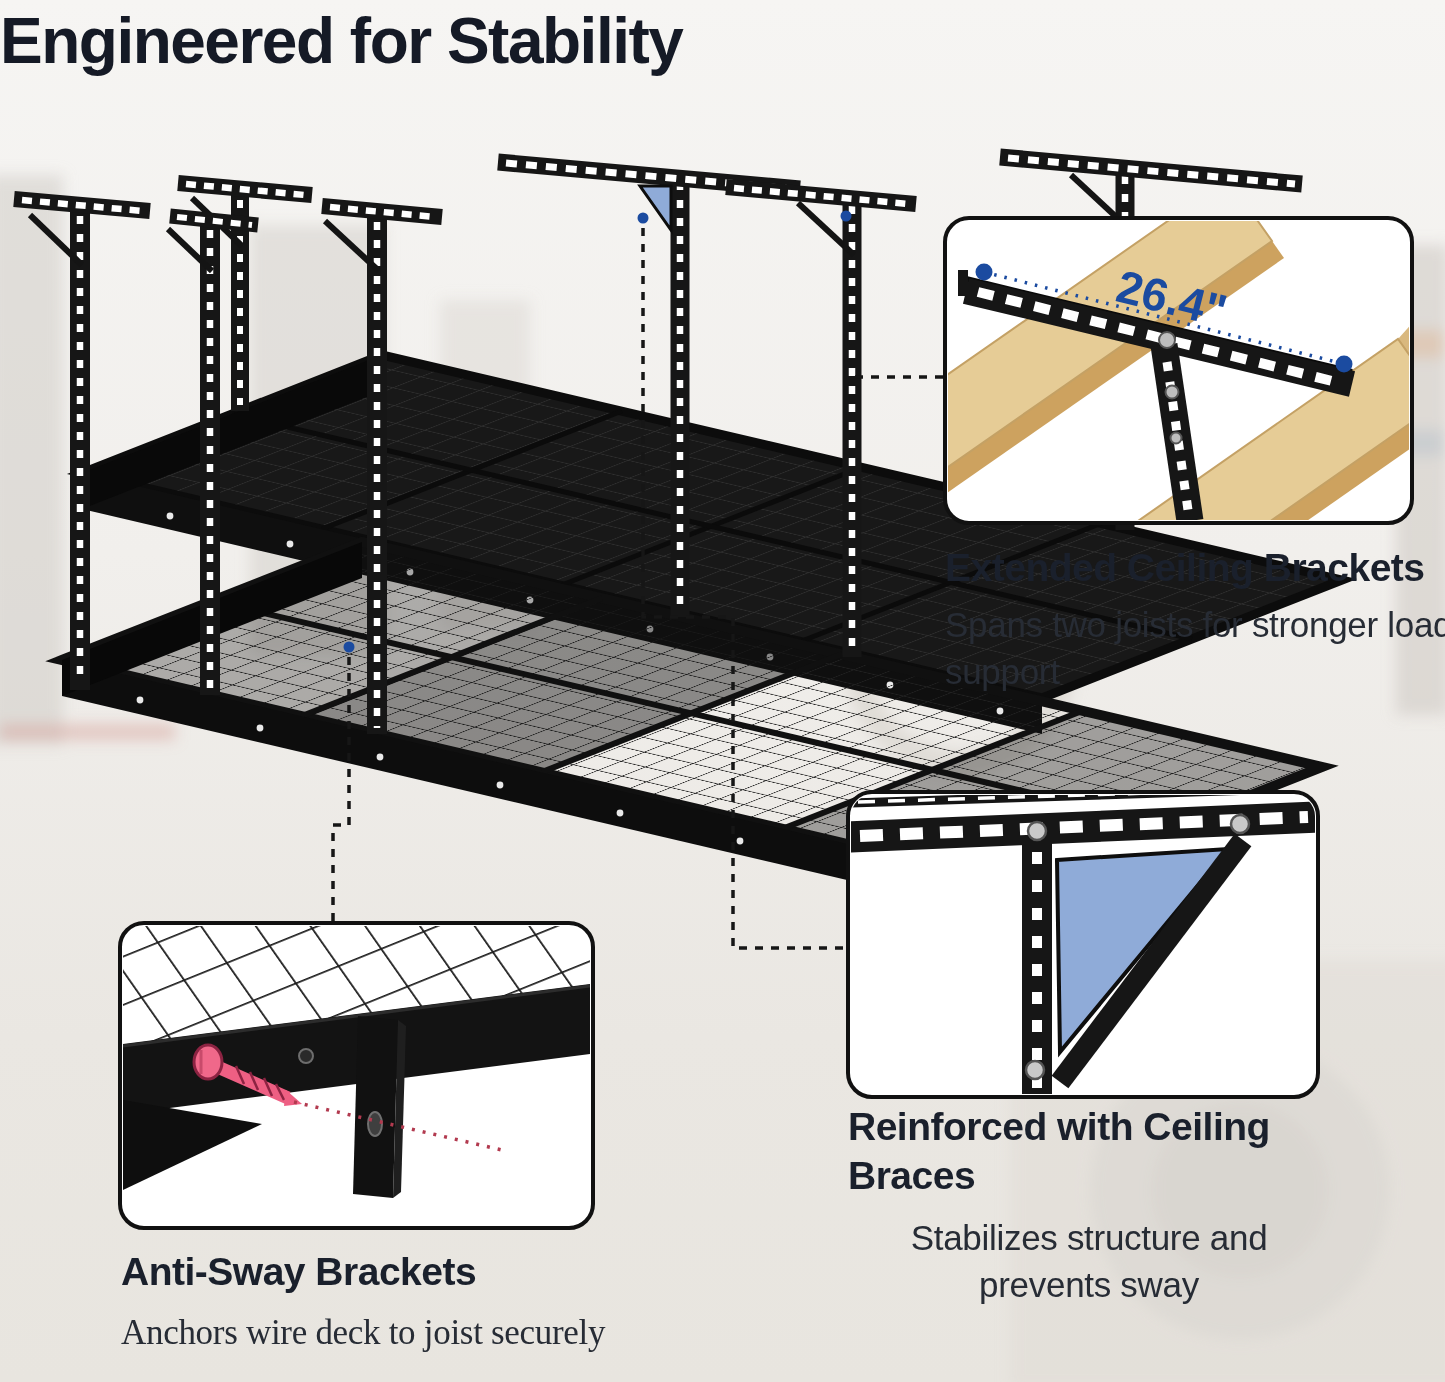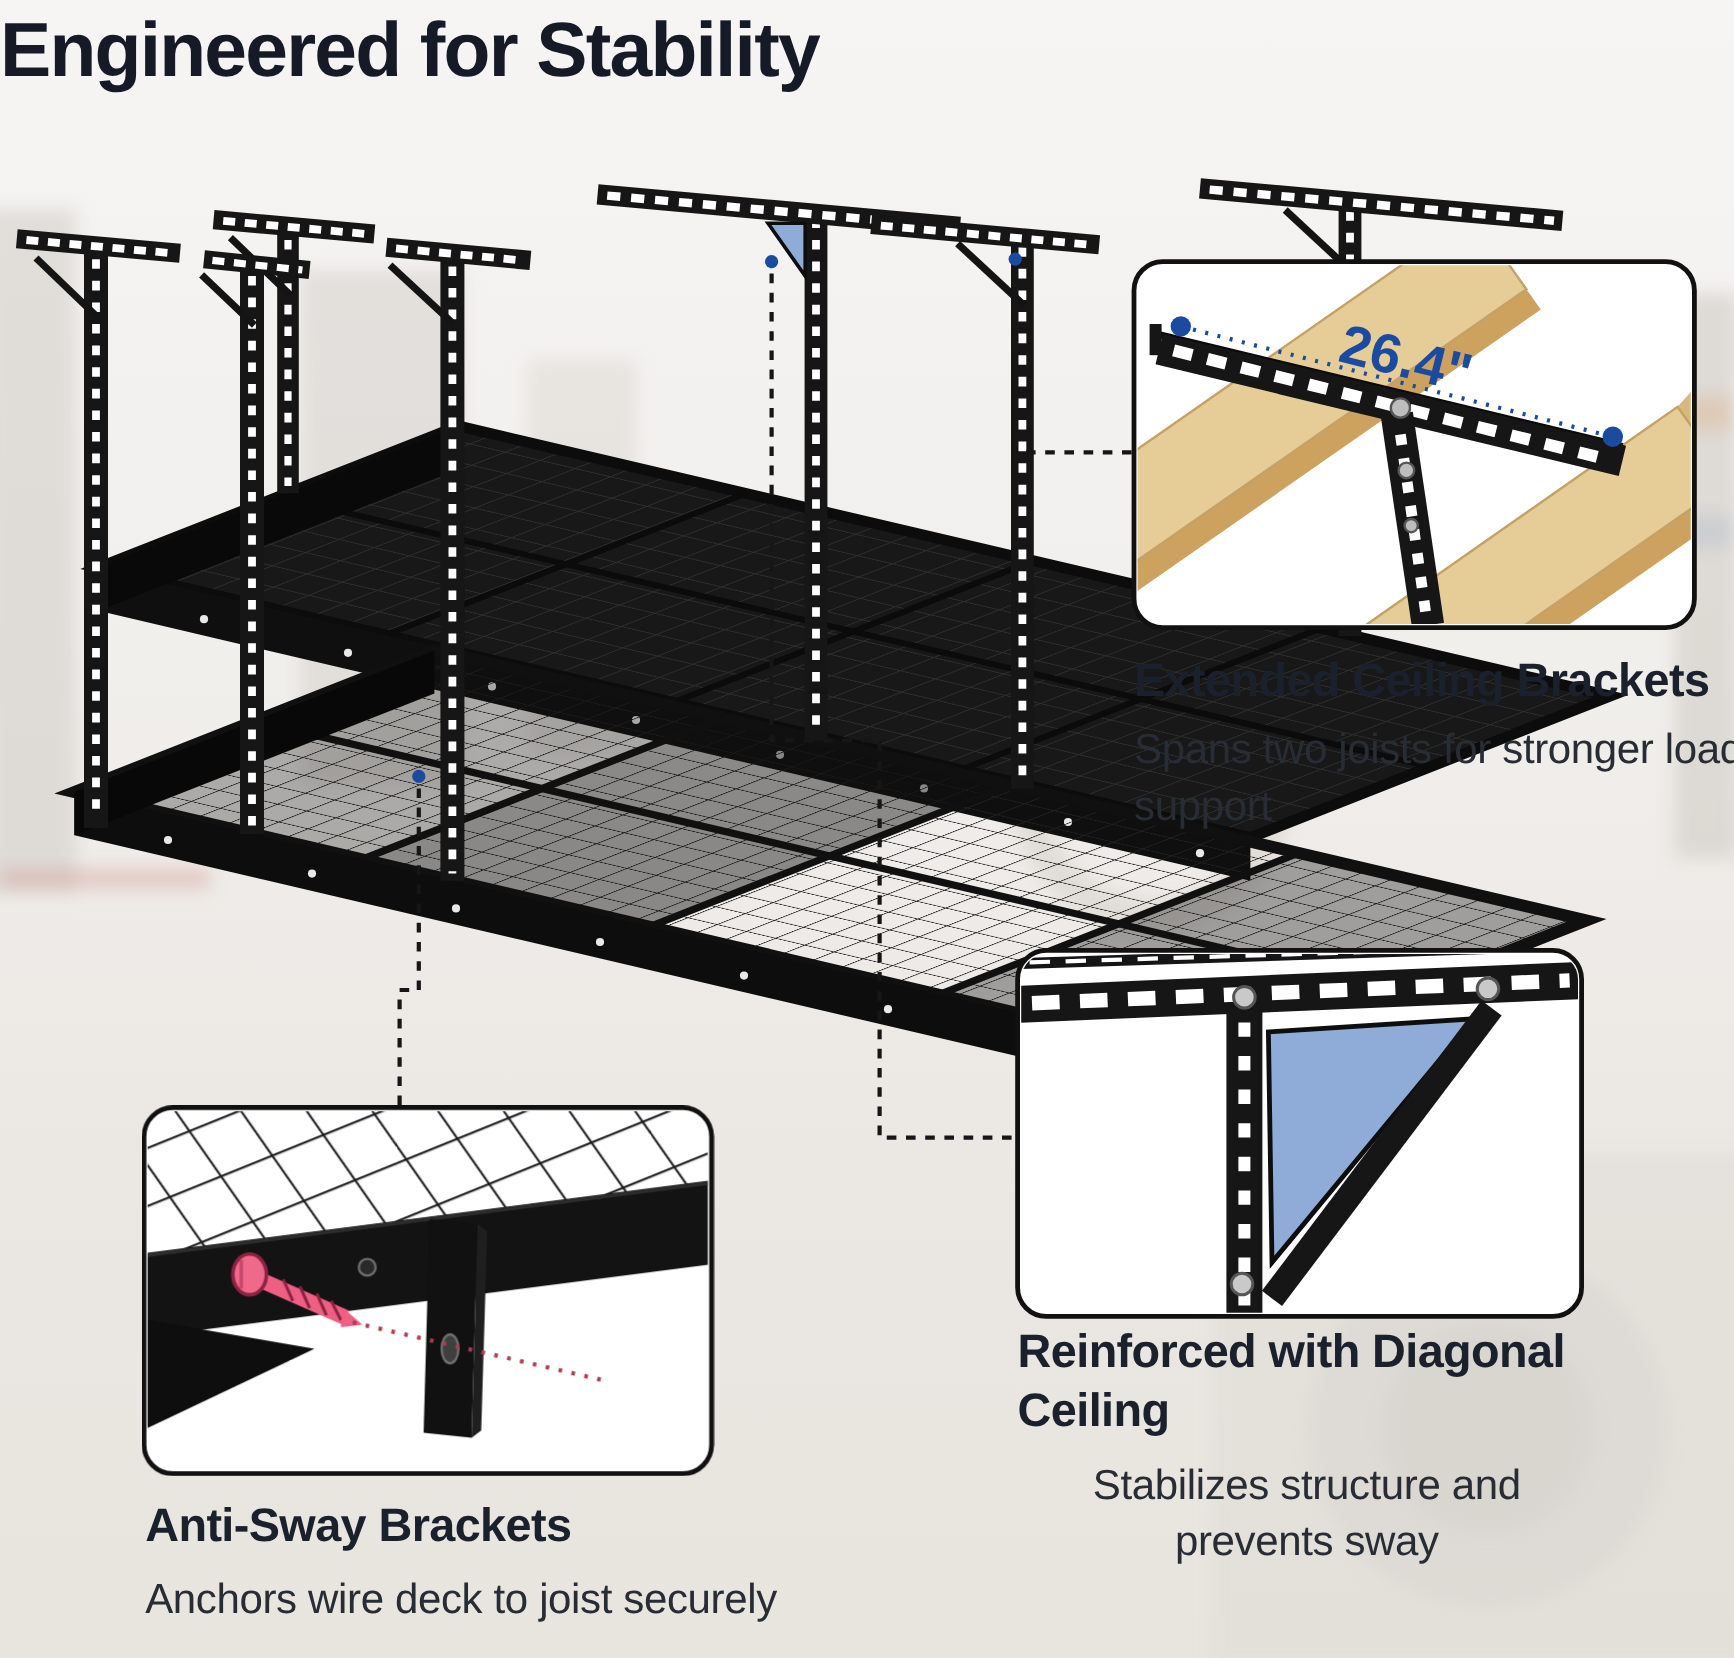--- a/index.html
+++ b/index.html
@@ -19,21 +19,21 @@
   }
   .co-body{
     position:absolute;font-size:35px;font-weight:400;color:#272c35;
     line-height:47px;letter-spacing:-0.3px;
   }
   .c1h{left:945px;top:543px;width:540px;}
   .c1b{left:945px;top:601px;width:520px;}
   .c2h{left:848px;top:1102px;width:482px;}
   .c2b{left:848px;top:1214px;width:482px;text-align:center;}
   .c3h{left:121px;top:1247px;width:600px;}
-  .c3b{left:121px;top:1309px;width:760px;white-space:nowrap;}
+  .c3b{left:121px;top:1309px;width:760px;white-space:nowrap;font-family:Liberation Serif, serif;}
 </style>
 </head>
 <body>
 
 <div class="stage">
 
 <svg width="1445" height="1382" viewBox="0 0 1445 1382">
   <defs>
     <filter id="blur7" x="-20%" y="-20%" width="140%" height="140%">
           <feGaussianBlur stdDeviation="7"></feGaussianBlur>
@@ -282,19 +282,19 @@
       <line x1="294" y1="1102" x2="502" y2="1150" stroke="#b23a4f" stroke-width="3.5" stroke-dasharray="3 8"></line>
     </g>
   </g>
 </svg>
 
 <div class="page-title">Engineered for Stability</div>
 
 <div class="co-heading c1h">Extended Ceiling Brackets</div>
 <div class="co-body c1b">Spans two joists for stronger load support</div>
 
-<div class="co-heading c2h">Reinforced with Diagonal Ceiling</div>
+<div class="co-heading c2h">Reinforced with Ceiling Braces</div>
 <div class="co-body c2b">Stabilizes structure and prevents sway</div>
 
 <div class="co-heading c3h">Anti-Sway Brackets</div>
 <div class="co-body c3b">Anchors wire deck to joist securely</div>
 
 </div>
 
 </body></html>

